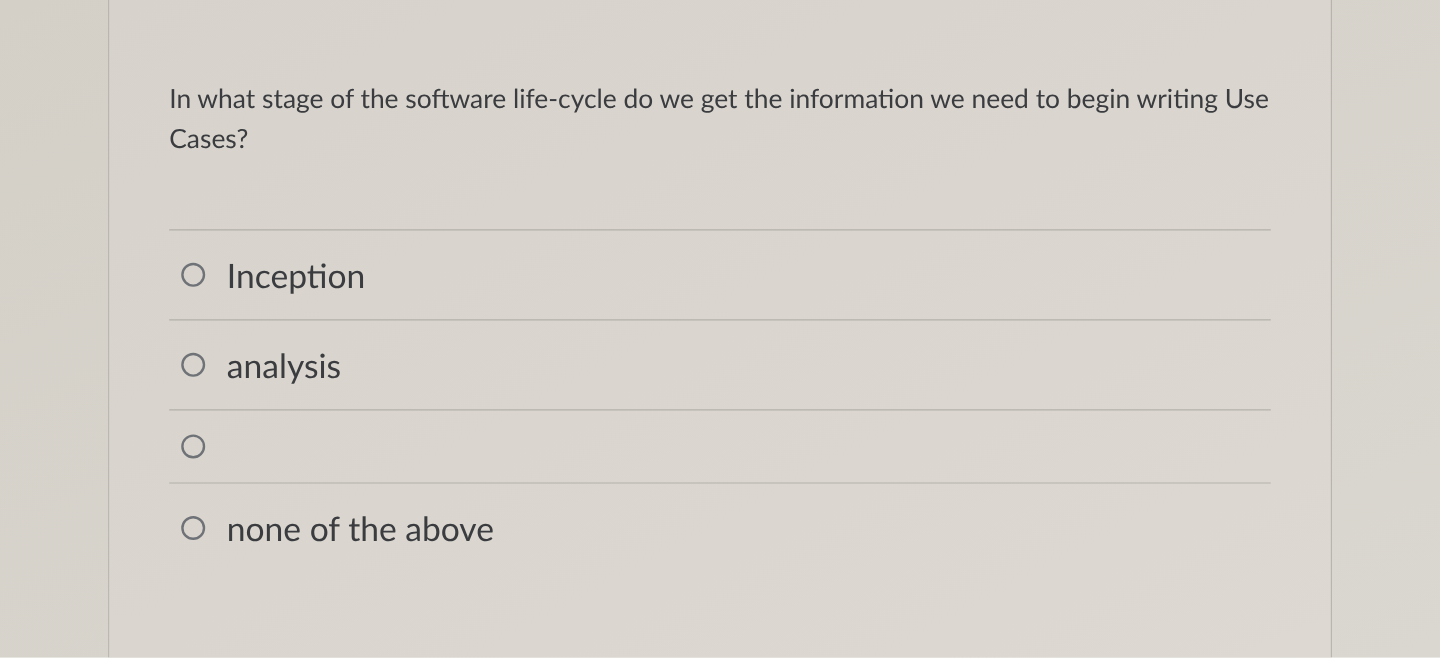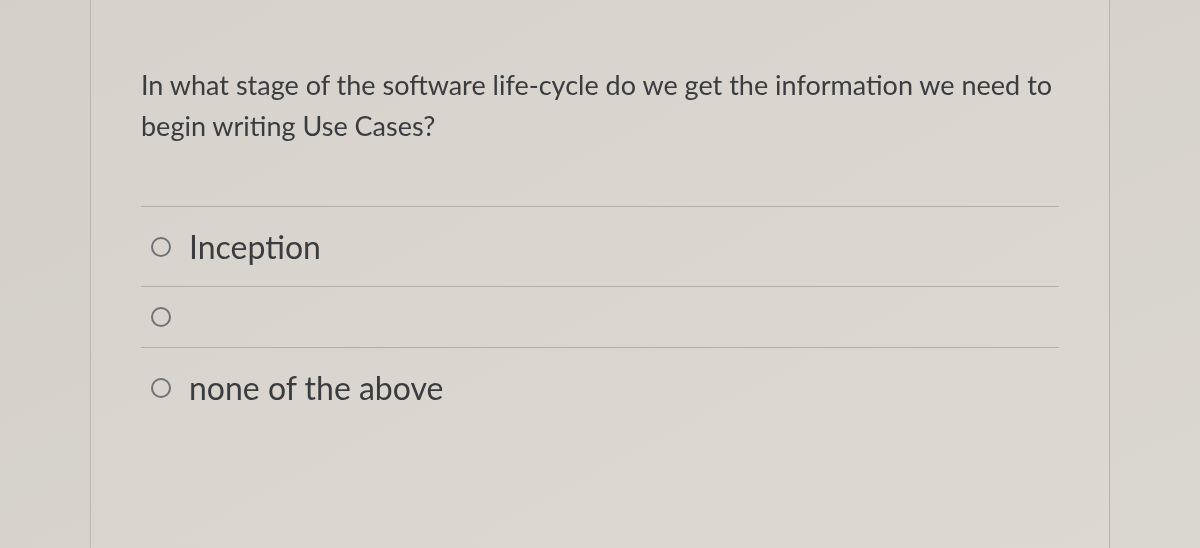--- a/index.html
+++ b/index.html
@@ -19,21 +19,21 @@
     }
     .question-container {
       width: 1020px;
       border-left: 1px solid rgba(0,0,0,0.15);
       border-right: 1px solid rgba(0,0,0,0.15);
       height: 100%;
       padding: 65px 50px 0 50px;
       background: linear-gradient(to bottom right, #d7d3cc, #ddd9d2);
     }
     .question-text {
-      font-size: 27px;
+      font-size: 22px;
       color: #3a3c3f;
       line-height: 1.5;
       margin-bottom: 60px;
       font-weight: 400;
     }
     .options {
       display: flex;
       flex-direction: column;
     }
     .option-row {
@@ -46,36 +46,40 @@
     .radio {
       width: 20px;
       height: 20px;
       border: 2px solid #6f7277;
       border-radius: 50%;
       flex-shrink: 0;
       margin-right: 18px;
       background: transparent;
     }
     .option-label {
-      font-size: 32px;
+      font-size: 28px;
       color: #3a3c3f;
       font-weight: 400;
     }
   </style>
 </head>
 <body>
 
 <div class="question-container">
   <div class="question-text">In what stage of the software life-cycle do we get the information we need to begin writing Use Cases?</div>
   <div class="options">
     <div class="option-row">
       <span class="radio"></span>
       <span class="option-label">Inception</span>
     </div>
     <div class="option-row">
       <span class="radio"></span>
+      <span class="option-label">analysis</span>
+    </div>
+    <div class="option-row">
+      <span class="radio"></span>
     </div>
     <div class="option-row">
       <span class="radio"></span>
       <span class="option-label">none of the above</span>
     </div>
   </div>
 </div>
 
 </body></html>

